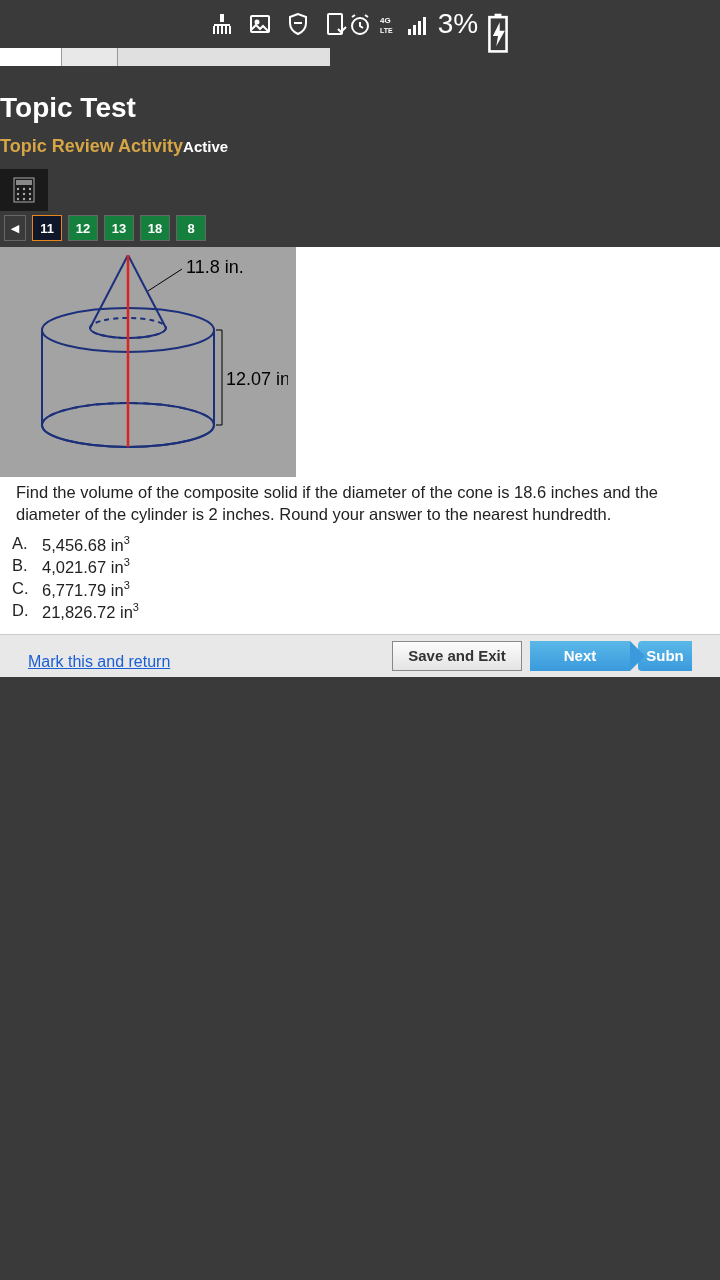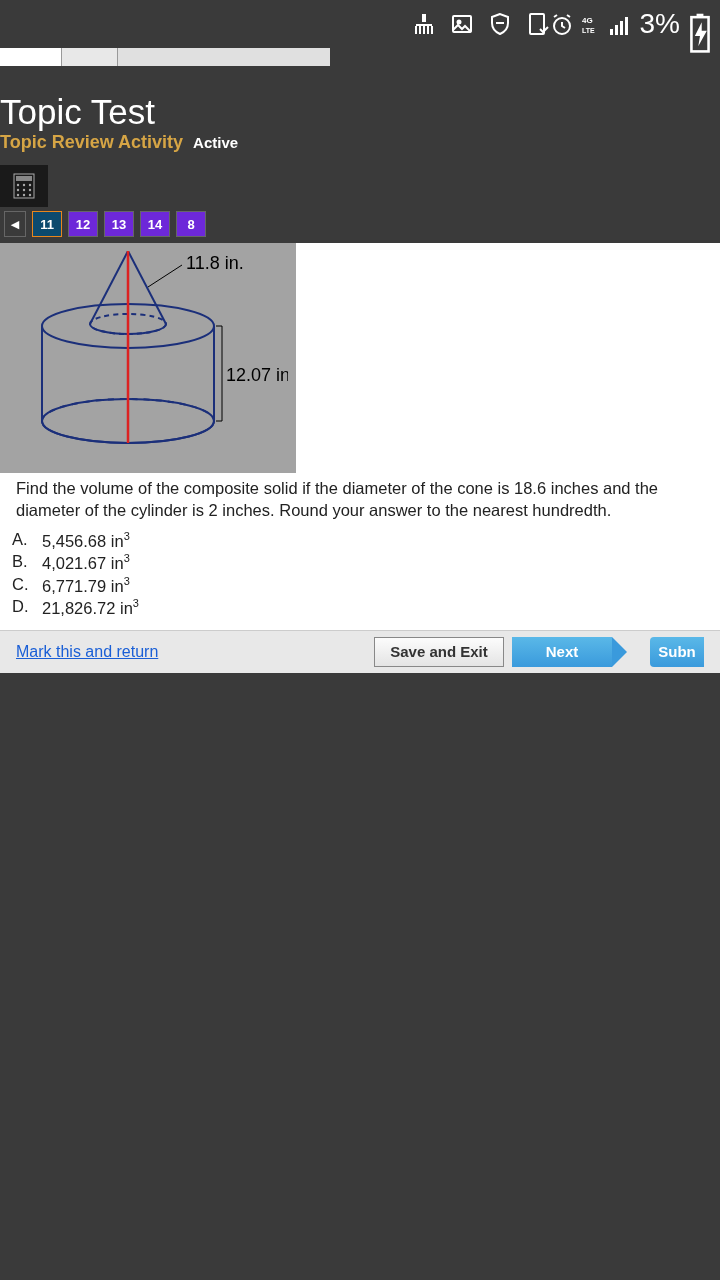--- a/index.html
+++ b/index.html
@@ -1,50 +1,50 @@
 <!DOCTYPE html>
 <html><head>
 <meta charset="utf-8">
 <style>
 *{margin:0;padding:0;box-sizing:border-box;font-family:Arial,Helvetica,sans-serif}
 body{width:720px;height:1280px;background:#3a3a3a;overflow:hidden;position:relative}
-.status-bar{height:48px;background:#3a3a3a;display:flex;align-items:center;justify-content:flex-end;padding:0 8px;color:#fff}
+.status-bar{height:48px;background:#3a3a3a;display:flex;align-items:center;justify-content:center;padding:0 8px;color:#fff}
 .status-left{display:flex;gap:14px;align-items:center}
 .status-right{display:flex;gap:8px;align-items:center;font-size:28px}
 .status-right .time{font-size:30px;letter-spacing:1px}
 .ic{width:24px;height:24px;display:inline-block}
 .tabs-row{height:22px;background:#3a3a3a;display:flex}
 .tab-sm{background:#e8e8e8;height:18px;color:#666;font-size:10px;display:flex;align-items:center;border-right:1px solid #999}
 .tab-a{width:62px;background:#fff;color:#2e9acc}
 .tab-b{width:56px}
 .tab-gap{width:212px;background:#e0e0e0;height:18px}
 .header-block{padding:22px 0 6px 0;color:#fff}
-.page-title{font-size:35px;font-weight:normal;margin-bottom:0}
-.sub-row{display:flex;align-items:center;gap:10px}
+.page-title{font-size:28px;font-weight:bold;margin-bottom:12px}
+.sub-row{display:flex;align-items:center;gap:0}
 .subtitle{color:#d6a545;font-size:18px;font-weight:bold}
 .active-lbl{color:#fff;font-size:15px;font-weight:bold}
 .tool-row{padding:6px 0 0 0}
 .calc-btn{width:48px;height:42px;background:#1a1a1a;display:flex;align-items:center;justify-content:center;margin-bottom:4px}
 .nav-row{display:flex;gap:6px;padding:0 4px}
 .nav-back{width:22px;height:26px;border:1px solid #666;background:#3a3a3a;color:#fff;font-size:11px;display:flex;align-items:center;justify-content:center}
-.nav-num{width:30px;height:26px;border:1px solid #666;background:#6d28d9;color:#fff;font-size:13px;font-weight:bold;display:flex;align-items:center;justify-content:center}
-.nav-num.current{background:#0c4a6e;border-color:#e8861c}
+.nav-num{width:30px;height:26px;border:1px solid #666;background:#15803d;color:#fff;font-size:13px;font-weight:bold;display:flex;align-items:center;justify-content:center}
+.nav-num.current{background:#0f172a;border-color:#e8861c}
 .question-area{background:#fff;margin-top:6px}
 .diagram-box{background:#a3a3a3;padding:8px 8px 6px 8px;width:296px}
 .q-text{padding:4px 12px 8px 16px;font-size:16.5px;color:#222;line-height:1.35}
 .options{padding:0 12px 10px 12px;font-size:16.5px;color:#222}
 .opt-row{display:flex;gap:12px;margin-bottom:2px}
 .opt-l{width:18px}
-.footer-bar{background:#e8e8e8;border-top:1px solid #ccc;display:flex;align-items:center;padding:6px 16px;gap:8px}
+.footer-bar{background:#e8e8e8;border-top:1px solid #ccc;display:flex;align-items:flex-end;padding:6px 28px;gap:8px}
 .mark-link{color:#1a5fd6;text-decoration:underline;font-size:16px;flex:1}
 .btn{height:30px;display:flex;align-items:center;justify-content:center;font-size:15px;font-weight:bold}
 .btn-save{width:130px;background:linear-gradient(#fcfcfc,#e4e4e4);border:1px solid #888;border-radius:0;color:#333}
 .btn-next{width:100px;background:linear-gradient(#5ab8e8,#3a9adc);color:#fff;position:relative;font-size:15px}
 .btn-next::after{content:"";position:absolute;right:-15px;top:0;border-top:15px solid transparent;border-bottom:15px solid transparent;border-left:15px solid #3a9adc}
-.btn-sub{width:54px;background:linear-gradient(#5ab8e8,#3a9adc);color:#fff;margin-left:30px;border-top-left-radius:4px;border-bottom-left-radius:4px}
+.btn-sub{width:54px;background:linear-gradient(#5ab8e8,#3a9adc);color:#fff;border-top-left-radius:4px;border-bottom-left-radius:4px}
 sup{font-size:11px}
 </style>
 </head>
 <body>
 
 <div class="status-bar">
   <div class="status-left">
     <span class="ic">
       <svg viewBox="0 0 24 24" fill="#fff">
           <rect x="10" y="2" width="4" height="8"></rect>
@@ -132,21 +132,21 @@
         <circle cx="5" cy="22" r="1.2" fill="#aaa"></circle>
         <circle cx="11" cy="22" r="1.2" fill="#aaa"></circle>
         <circle cx="17" cy="22" r="1.2" fill="#aaa"></circle>
       </svg>
   </div>
   <div class="nav-row">
     <div class="nav-back">◀</div>
     <div class="nav-num current">11</div>
     <div class="nav-num">12</div>
     <div class="nav-num">13</div>
-    <div class="nav-num">14</div>
+    <div class="nav-num">18</div>
     <div class="nav-num">8</div>
   </div>
 </div>
 
 <div class="question-area">
   <div class="diagram-box">
     <svg width="280" height="212" viewBox="0 0 280 212">
 
       <ellipse cx="120" cy="75" rx="86" ry="22" fill="none" stroke="#1b2f7a" stroke-width="2"></ellipse>
       <ellipse cx="120" cy="170" rx="86" ry="22" fill="none" stroke="#1b2f7a" stroke-width="2" stroke-dasharray="0"></ellipse>

